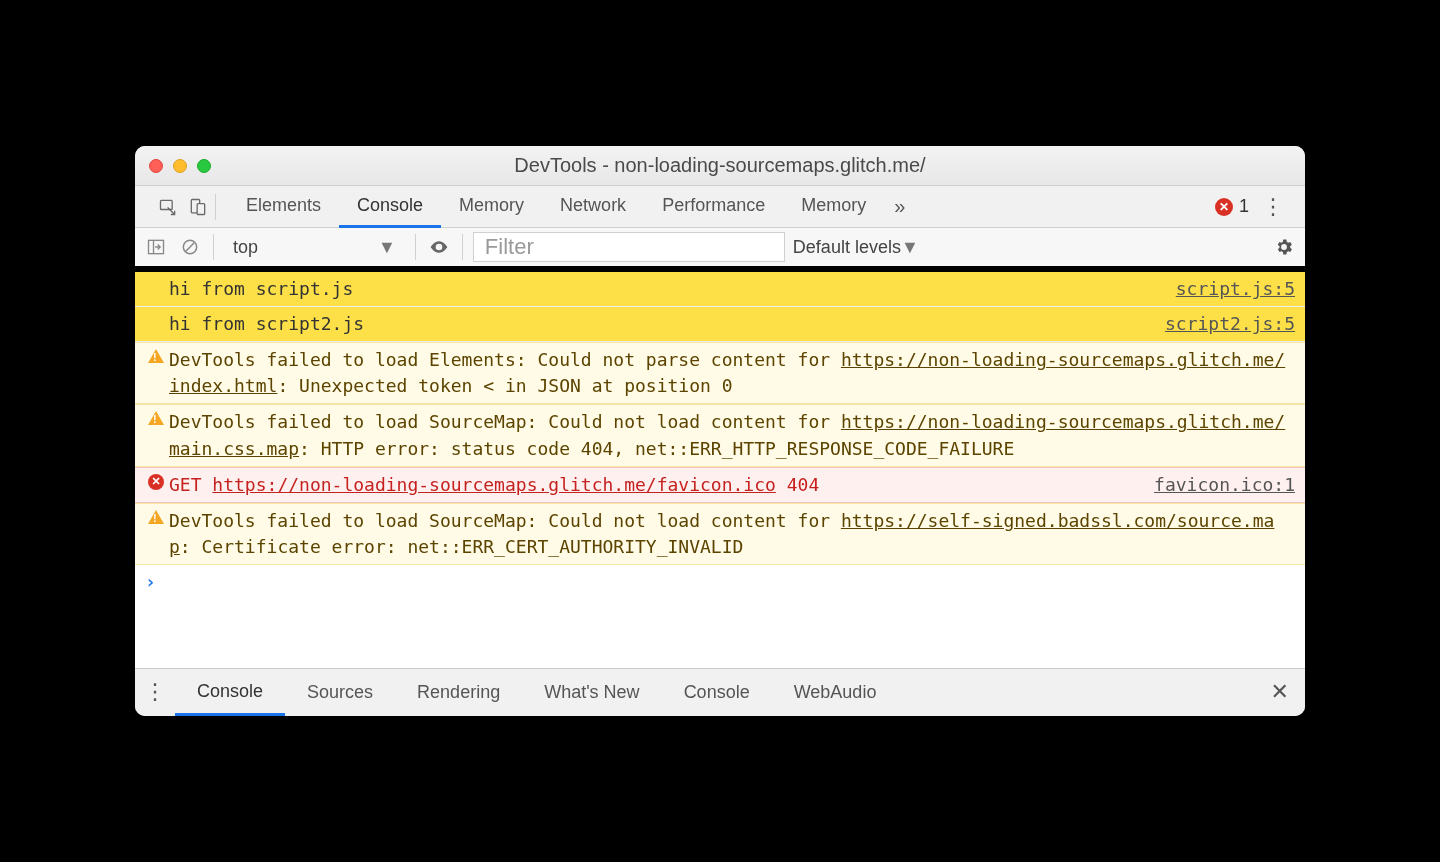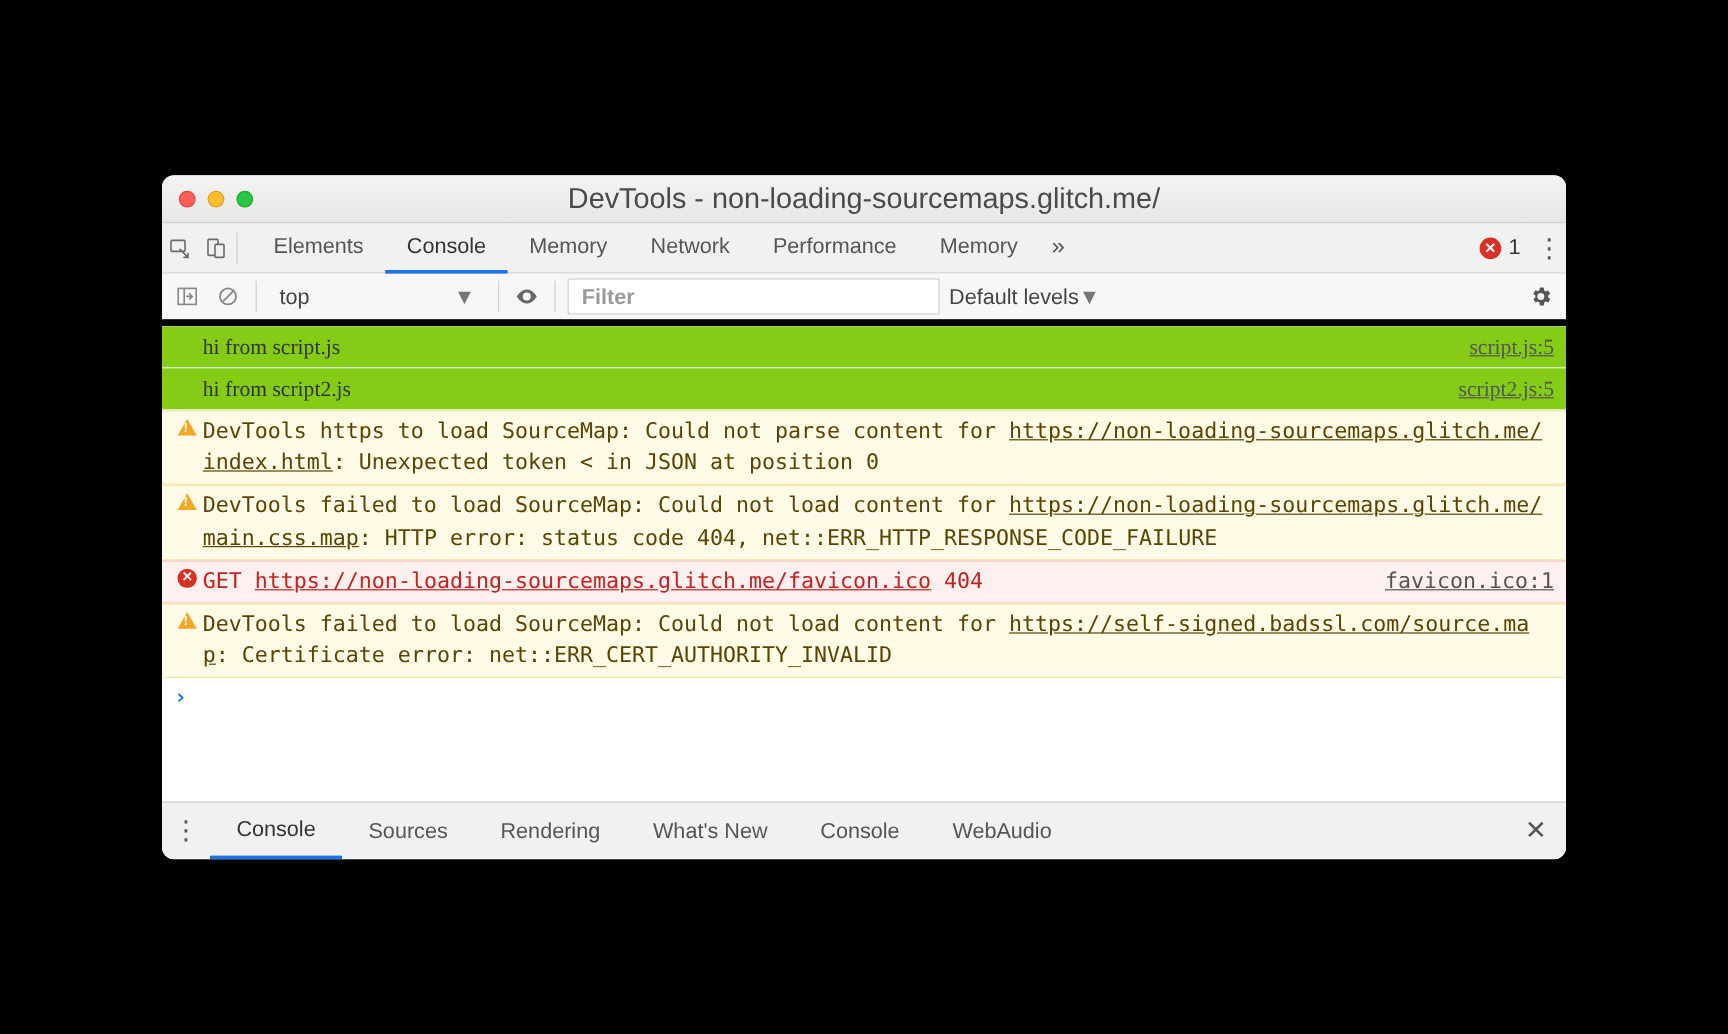--- a/index.html
+++ b/index.html
@@ -26,24 +26,24 @@
     border-bottom: 1px solid #cfcfcf;
     display: flex;
     align-items: center;
     position: relative;
   }
   .traffic { display:flex; gap:10px; margin-left:14px; }
   .dot { width:14px; height:14px; border-radius:50%; }
   .dot.red{background:#ff5f57;border:1px solid #e0443e;}
   .dot.yellow{background:#ffbd2e;border:1px solid #dea123;}
   .dot.green{background:#28c940;border:1px solid #1aab29;}
-  .title { position:absolute; left:0; right:0; text-align:center; font-size:24px; color:#4a4a4a; }
+  .title { position:absolute; left:0; right:0; text-align:center; font-size:20px; color:#4a4a4a; }
   .toolbar {
     display:flex; align-items:center; height:42px; background:#f1f1f1;
-    border-bottom:1px solid #d0d0d0; padding:0 0; gap:0;
+    border-bottom:1px solid #d0d0d0; padding:0 18px; gap:0;
   }
   .icon-btn { width:30px; height:30px; display:flex; align-items:center; justify-content:center; color:#6b6b6b; }
   .icon-btn svg { width:20px; height:20px; display:block; }
   .tabs { display:flex; gap:0; margin-left:10px; }
   .tab {
     padding: 10px 18px 9px; font-size:18px; color:#555; cursor:pointer;
   }
   .tab.active { color:#333; border-bottom:3px solid #1a73e8; }
   .toolbar .spacer { flex:1; }
   .chevmore { padding:0 10px; color:#555; font-size:20px; }
@@ -55,37 +55,37 @@
     border-bottom:6px solid #000000; padding:0 8px;
   }
   .sqbtn{width:26px;height:26px;display:flex;align-items:center;justify-content:center;color:#888;}
   .sqbtn svg{width:20px;height:20px;}
   .vsep{width:1px;height:26px;background:#d0d0d0;margin:0 2px;}
   .ctxsel{display:flex;align-items:center;gap:120px;font-size:18px;color:#444;padding:0 8px;border:1px solid transparent;}
   .ctxsel .caret{color:#777;}
   .eye{color:#666;}
   .filterinput{
     flex:0 0 300px; height:28px; border:1px solid transparent; background:#fff0;
-    font-size:18px; color:#ec4899; padding:2px 6px;font-weight:bold;
+    font-size:22px; color:#ec4899; padding:2px 6px;
   }
   .filterinput::placeholder{color:#9a9a9a;}
   .levels{display:flex;align-items:flex-end;gap:0;font-size:18px;color:#444;}
   .levels .caret{color:#777;}
   .filterbar .spacer{flex:1;}
   .gear{color:#555;}
   .console {
     background:#fff; font-family: Menlo, Consolas, monospace; font-size:18px;
   }
   .row {
     display:flex; align-items:flex-start; padding:4px 10px 4px 8px; border-bottom:1px solid #eee; line-height:1.45;
   }
   .row .gutter{width:26px;flex:0 0 26px;display:flex;justify-content:center;padding-top:2px;}
   .row .msg{flex:1;word-break:break-all;}
   .row .src{color:#555;text-decoration:underline;white-space:nowrap;padding-left:16px;}
-  .row.info{background:#84cc16;color:#333;font-family:Liberation Serif, serif;}
+  .row.info{background:#fde047;color:#333;}
   .row.warn{background:#fffbe6;color:#5c4400;border-top:1px solid #f5e6a6;border-bottom:1px solid #f5e6a6;}
   .row.err{background:#fff0f0;color:#c5221f;border-top:1px solid #f5c2c0;border-bottom:1px solid #f5c2c0;}
   .warn .tri{width:0;height:0;border-left:8px solid transparent;border-right:8px solid transparent;border-bottom:14px solid #f5a623;position:relative;}
   .warn .tri::after{content:"!";position:absolute;left:-3px;top:1px;color:#fff;font-size:11px;font-weight:bold;font-family:Arial;}
   .err .circ{width:16px;height:16px;border-radius:50%;background:#d93025;color:#fff;display:flex;align-items:center;justify-content:center;font-size:11px;font-weight:bold;font-family:Arial;}
   .ulink{text-decoration:underline;}
   .http404{color:#c5221f;margin-top:41px;}
   .prompt{padding:6px 10px;color:#1a73e8;font-family:Menlo,monospace;font-size:18px;font-weight:bold;}
   .blankrest{height:70px;background:#fff;}
   .drawer{
@@ -193,21 +193,21 @@
     </div>
     <div class="row info">
       <div class="gutter"></div>
       <div class="msg">hi from script2.js</div>
       <div class="src">script2.js:5</div>
     </div>
     <div class="row warn">
       <div class="gutter">
           <div class="tri"></div>
         </div>
-      <div class="msg"><span>DevTools https to load SourceMap: Could not parse content for </span><span class="ulink">https://non-loading-sourcemaps.glitch.me/index.html</span><span>: Unexpected token &lt; in JSON at position 0</span></div>
+      <div class="msg"><span>DevTools failed to load Elements: Could not parse content for </span><span class="ulink">https://non-loading-sourcemaps.glitch.me/index.html</span><span>: Unexpected token &lt; in JSON at position 0</span></div>
     </div>
     <div class="row warn">
       <div class="gutter">
           <div class="tri"></div>
         </div>
       <div class="msg"><span>DevTools failed to load SourceMap: Could not load content for </span><span class="ulink">https://non-loading-sourcemaps.glitch.me/main.css.map</span><span>: HTTP error: status code 404, net::ERR_HTTP_RESPONSE_CODE_FAILURE</span></div>
     </div>
     <div class="row err">
       <div class="gutter">
           <div class="circ">✕</div>

